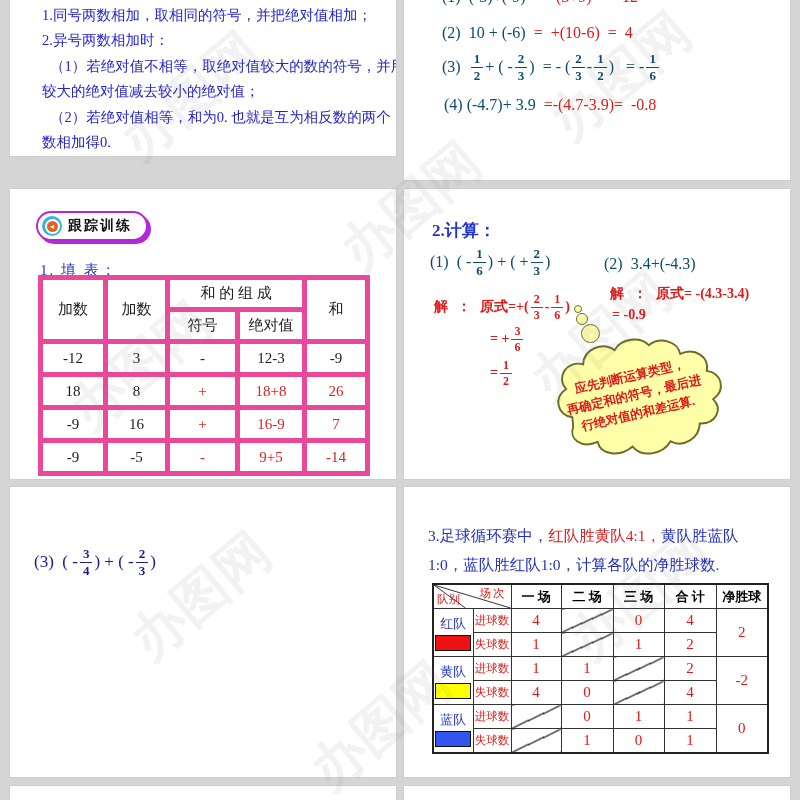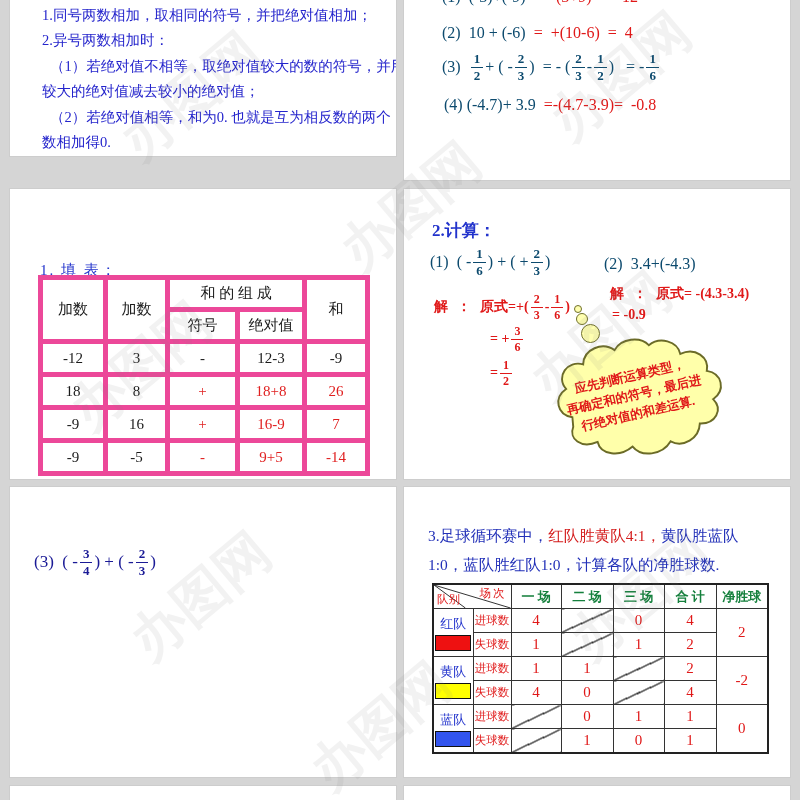--- a/index.html
+++ b/index.html
@@ -74,21 +74,21 @@
   .cloud-text div{white-space:nowrap;}
 
   
   .question{position:absolute;left:24px;top:34px;width:344px;font-family:"Liberation Serif",serif;
             font-size:15.5px;line-height:29px;color:#2230b8;}
   .question .qred{color:#d41d1d;}
   table.match{position:absolute;left:28px;top:96px;border-collapse:collapse;
               border:2px solid #222;font-family:"Liberation Serif",serif;}
   table.match td{border:1px solid #333;text-align:center;padding:0;height:23px;
                  font-size:15px;color:#e01818;}
-  table.match td.hd{font-size:13px;font-weight:bold;color:#15803d;}
+  table.match td.hd{font-size:13px;font-weight:bold;color:#000000;}
   table.match td.lbl{font-size:11.5px;color:#e01818;font-family:Liberation Mono, monospace;}
   table.match td.teamcell{color:#2233cc;font-size:13px;}
   .sw{width:34px;height:14px;border:1px solid #111;margin:2px auto 0;}
   .sw-red{background:#ee1111;}
   .sw-yellow{background:#ffff00;}
   .sw-blue{background:#3355ee;}
   td.dg{background:linear-gradient(to bottom right,transparent calc(50% - 0.7px),
         #333 calc(50% - 0.7px),#333 calc(50% + 0.7px),transparent calc(50% + 0.7px));}
   td.diaghead{position:relative;}
   td.diaghead svg{position:absolute;inset:0;width:100%;height:100%;}
@@ -138,20 +138,28 @@
     <span>)</span>
     <span>   = -</span>
     <span class="frac"><span class="fn">1</span><span class="fd">6</span></span>
   </div>
   <div class="eq" style="left:40px;top:96px">
     <span class="blue">(4) (-4.7)+ 3.9</span><span class="red">  =-(4.7-3.9)=  -0.8</span>
   </div>
 </section>
 
 <section id="p3" class="panel">
+  <div class="badge">
+    <span class="bicon">
+      <span class="bicon-mid">
+          <span class="bicon-core">◄</span>
+        </span>
+    </span>
+    <span class="badge-label">跟踪训练</span>
+  </div>
   <div class="sec-title" style="left:30px;top:72px;font-size:15px;letter-spacing:2px">1. 填 表：</div>
   <table class="fill">
     <colgroup>
         <col style="width:65px">
         <col style="width:62px">
         <col style="width:70px">
         <col style="width:67px">
         <col style="width:63px">
       </colgroup>
     <tbody>

